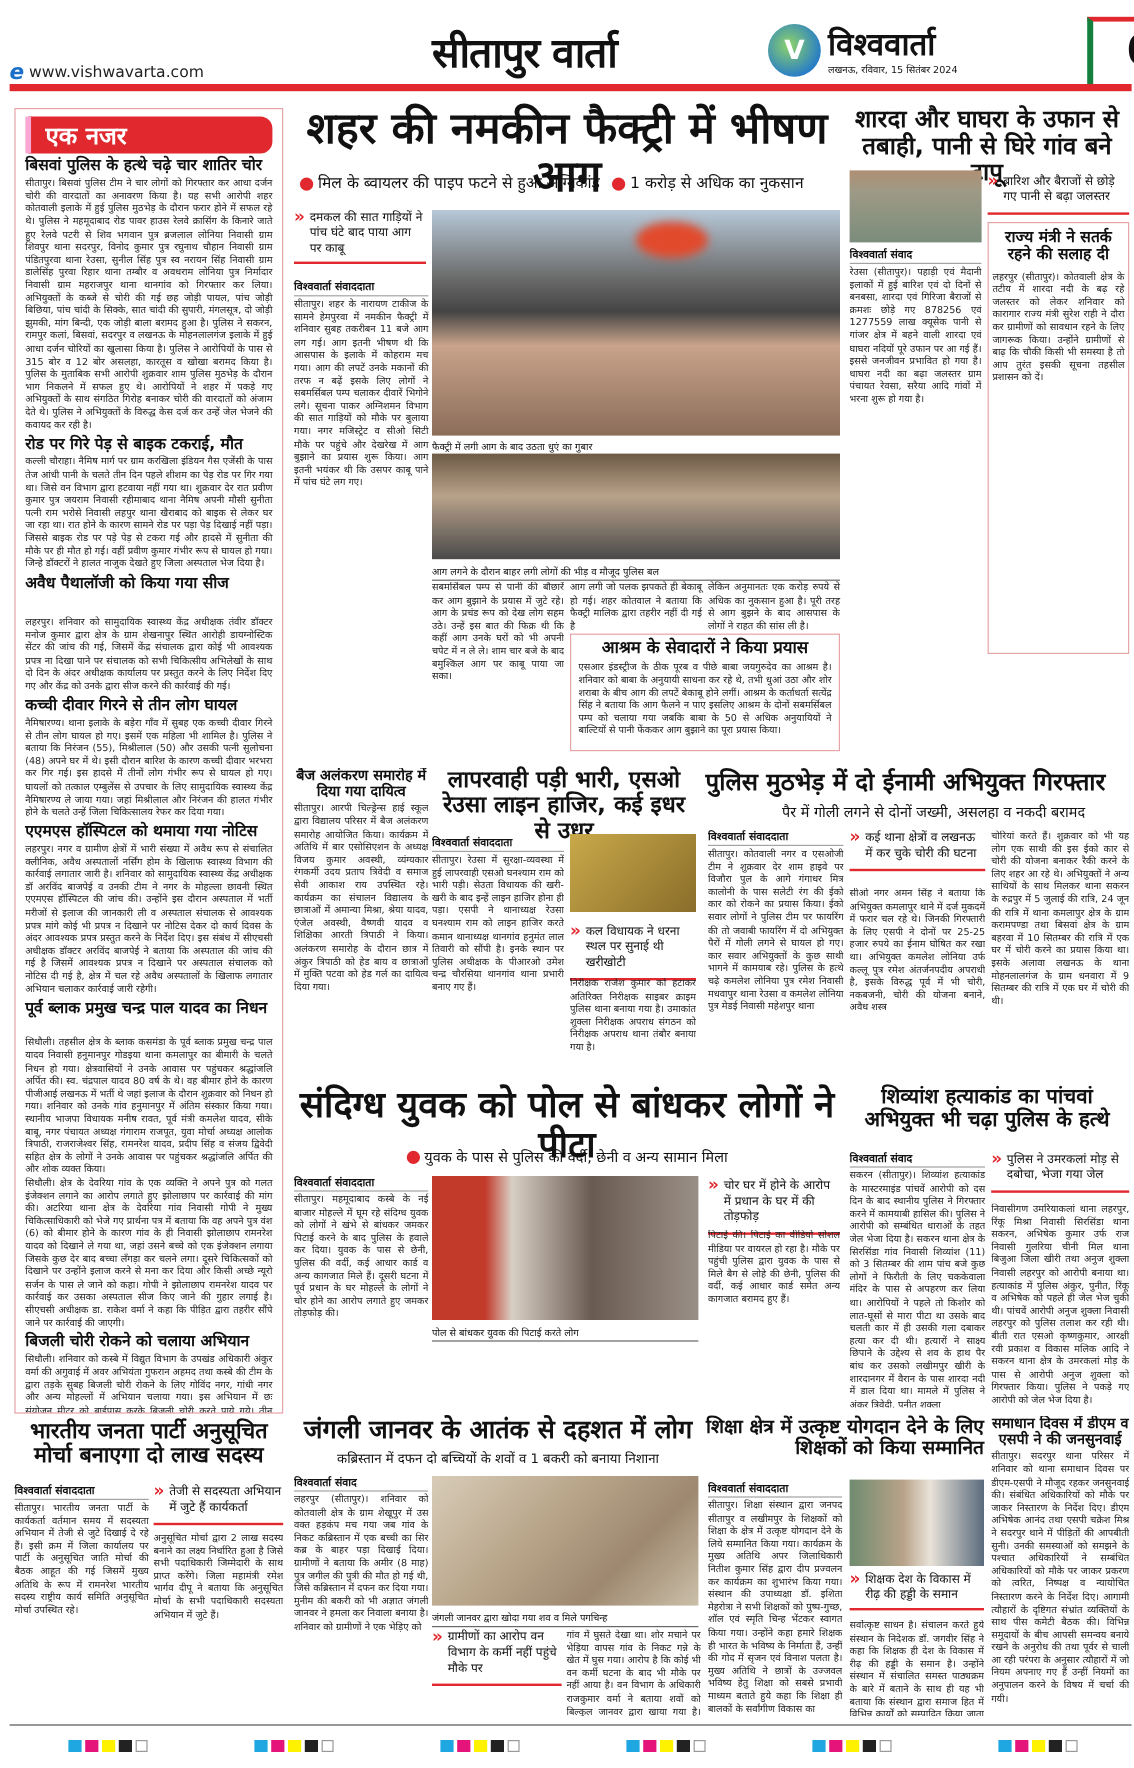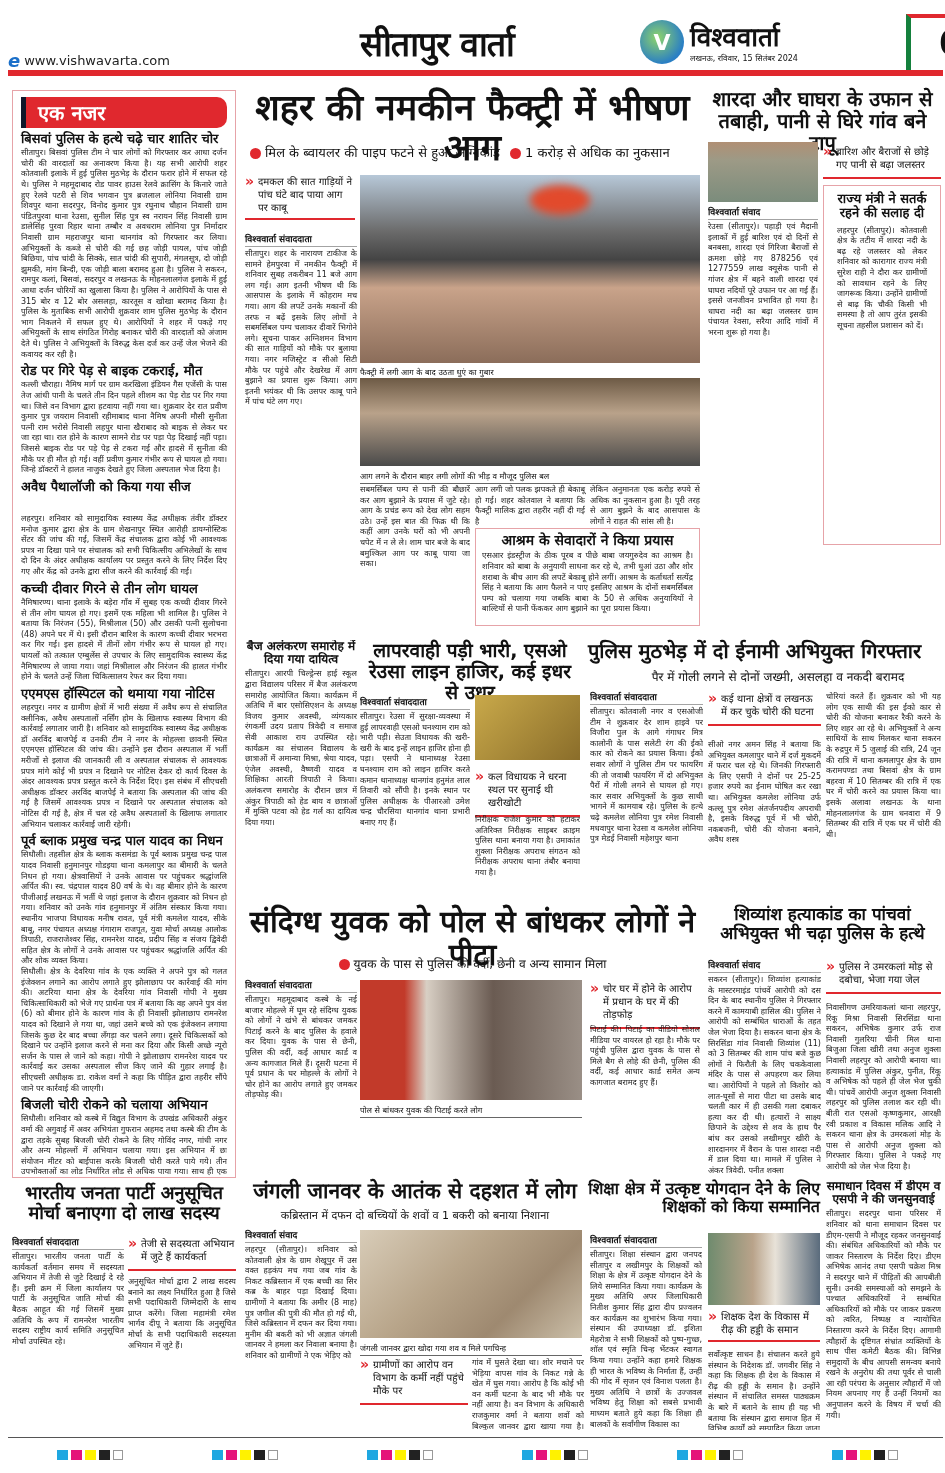--- a/index.html
+++ b/index.html
@@ -7,21 +7,21 @@
 .abs{position:absolute}
 .hdr-url{left:8px;top:50px;font-size:13px;color:#222;display:flex;align-items:center;gap:4px}
 .e-icon{color:#1a6fc9;font-weight:bold;font-size:18px;font-style:italic}
 .hdr-title{left:360px;top:20px;font-size:34px;font-weight:bold;letter-spacing:-1px}
 .logo{left:640px;top:20px;width:44px;height:44px;border-radius:50%;background:radial-gradient(circle at 40% 40%,#8fd46a,#2a7fc4 70%);display:flex;align-items:center;justify-content:center;color:#fff;font-weight:bold;font-size:22px}
 .brand{left:690px;top:18px;font-size:26px;font-weight:bold}
 .dateline{left:690px;top:52px;font-size:8px}
 .pageno{left:906px;top:14px;width:80px;height:56px;border-left:5px solid #15803d;border-top:4px solid #e0282e;border-right:4px solid #e0282e;font-size:36px;font-weight:bold;padding-left:28px;padding-top:4px}
 .redbar{left:8px;top:70px;width:935px;height:6px;background:#e0282e}
 .col-box{border:1.5px solid #e6a3a8;background:#fff}
-.ek{background:#e0282e;color:#fff;font-weight:bold;font-size:20px;padding:2px 12px;border-radius:0 10px 10px 0;border-left:5px solid #0f172a}
+.ek{background:#e0282e;color:#fff;font-weight:bold;font-size:20px;padding:2px 12px;border-radius:0 10px 10px 0;border-left:5px solid #f9a8d4}
 .h1{font-weight:bold;line-height:1.1}
 .body{font-size:8px;line-height:10.6px;text-align:justify;color:#222}
 .red-dot{display:inline-block;width:11px;height:11px;background:#e0282e;border-radius:50%;margin-right:4px;vertical-align:middle}
 .quote{font-size:10px;line-height:13px;display:flex;gap:4px}
 .quote .chev{color:#e0282e;font-weight:bold;font-size:14px}
 .redline{height:2px;background:#e0282e}
 .byline{font-size:9px;font-weight:bold;border-bottom:1px solid #a3a3a3;padding-bottom:1px;margin-bottom:2px}
 .photo{background:#888;overflow:hidden}
 .caption{font-size:8px;border-bottom:1px solid #666;padding:2px 0}
 .cmyk{display:flex;gap:3px;align-items:center}
@@ -61,21 +61,21 @@
       </div>
       <div>
         <div class="h1" style="font-size: 13px; margin: 4px 0px 2px;">कच्ची दीवार गिरने से तीन लोग घायल</div>
         <div class="body">नैमिषारण्य। थाना इलाके के बड़ेरा गाँव में सुबह एक कच्ची दीवार गिरने से तीन लोग घायल हो गए। इसमें एक महिला भी शामिल है। पुलिस ने बताया कि निरंजन (55), मिश्रीलाल (50) और उसकी पत्नी सुलोचना (48) अपने घर में थे। इसी दौरान बारिश के कारण कच्ची दीवार भरभरा कर गिर गई। इस हादसे में तीनों लोग गंभीर रूप से घायल हो गए। घायलों को तत्काल एम्बुलेंस से उपचार के लिए सामुदायिक स्वास्थ्य केंद्र नैमिषारण्य ले जाया गया। जहां मिश्रीलाल और निरंजन की हालत गंभीर होने के चलते उन्हें जिला चिकित्सालय रेफर कर दिया गया।</div>
       </div>
       <div>
         <div class="h1" style="font-size: 13px; margin: 4px 0px 2px;">एएमएस हॉस्पिटल को थमाया गया नोटिस</div>
         <div class="body">लहरपुर। नगर व ग्रामीण क्षेत्रों में भारी संख्या में अवैध रूप से संचालित क्लीनिक, अवैध अस्पतालों नर्सिंग होम के खिलाफ स्वास्थ्य विभाग की कार्रवाई लगातार जारी है। शनिवार को सामुदायिक स्वास्थ्य केंद्र अधीक्षक डॉ अरविंद बाजपेई व उनकी टीम ने नगर के मोहल्ला छावनी स्थित एएमएस हॉस्पिटल की जांच की। उन्होंने इस दौरान अस्पताल में भर्ती मरीजों से इलाज की जानकारी ली व अस्पताल संचालक से आवश्यक प्रपत्र मांगे कोई भी प्रपत्र न दिखाने पर नोटिस देकर दो कार्य दिवस के अंदर आवश्यक प्रपत्र प्रस्तुत करने के निर्देश दिए। इस संबंध में सीएचसी अधीक्षक डॉक्टर अरविंद बाजपेई ने बताया कि अस्पताल की जांच की गई है जिसमें आवश्यक प्रपत्र न दिखाने पर अस्पताल संचालक को नोटिस दी गई है, क्षेत्र में चल रहे अवैध अस्पतालों के खिलाफ लगातार अभियान चलाकर कार्रवाई जारी रहेगी।</div>
       </div>
       <div>
-        <div class="h1" style="font-size: 13px; margin: 4px 0px 2px;">पूर्व ब्लाक प्रमुख चन्द्र पाल यादव का निधन</div>
+        <div class="h1" style="font-size: 13px; margin: 4px 0px 16px;">पूर्व ब्लाक प्रमुख चन्द्र पाल यादव का निधन</div>
         <div class="body">सिधौली। तहसील क्षेत्र के ब्लाक कसमंडा के पूर्व ब्लाक प्रमुख चन्द्र पाल यादव निवासी हनुमानपुर गोडइया थाना कमलापुर का बीमारी के चलते निधन हो गया। क्षेत्रवासियों ने उनके आवास पर पहुंचकर श्रद्धांजलि अर्पित की। स्व. चंद्रपाल यादव 80 वर्ष के थे। वह बीमार होने के कारण पीजीआई लखनऊ में भर्ती थे जहां इलाज के दौरान शुक्रवार को निधन हो गया। शनिवार को उनके गांव हनुमानपुर में अंतिम संस्कार किया गया। स्थानीय भाजपा विधायक मनीष रावत, पूर्व मंत्री कमलेश यादव, सीके बाबू, नगर पंचायत अध्यक्ष गंगाराम राजपूत, युवा मोर्चा अध्यक्ष आलोक त्रिपाठी, राजराजेश्वर सिंह, रामनरेश यादव, प्रदीप सिंह व संजय द्विवेदी सहित क्षेत्र के लोगों ने उनके आवास पर पहुंचकर श्रद्धांजलि अर्पित की और शोक व्यक्त किया।</div>
       </div>
       <div>
         <div class="body">सिधौली। क्षेत्र के देवरिया गांव के एक व्यक्ति ने अपने पुत्र को गलत इंजेक्शन लगाने का आरोप लगाते हुए झोलाछाप पर कार्रवाई की मांग की। अटरिया थाना क्षेत्र के देवरिया गांव निवासी गोपी ने मुख्य चिकित्साधिकारी को भेजे गए प्रार्थना पत्र में बताया कि वह अपने पुत्र वंश (6) को बीमार होने के कारण गांव के ही निवासी झोलाछाप रामनरेश यादव को दिखाने ले गया था, जहां उसने बच्चे को एक इंजेक्शन लगाया जिसके कुछ देर बाद बच्चा लँगड़ा कर चलने लगा। दूसरे चिकित्सकों को दिखाने पर उन्होंने इलाज करने से मना कर दिया और किसी अच्छे न्यूरो सर्जन के पास ले जाने को कहा। गोपी ने झोलाछाप रामनरेश यादव पर कार्रवाई कर उसका अस्पताल सीज किए जाने की गुहार लगाई है। सीएचसी अधीक्षक डा. राकेश वर्मा ने कहा कि पीड़ित द्वारा तहरीर सौंपे जाने पर कार्रवाई की जाएगी।</div>
       </div>
       <div>
         <div class="h1" style="font-size: 13px; margin: 4px 0px 2px;">बिजली चोरी रोकने को चलाया अभियान</div>
         <div class="body">सिधौली। शनिवार को कस्बे में विद्युत विभाग के उपखंड अधिकारी अंकुर वर्मा की अगुवाई में अवर अभियंता गुफरान अहमद तथा कस्बे की टीम के द्वारा तड़के सुबह बिजली चोरी रोकने के लिए गोविंद नगर, गांधी नगर और अन्य मोहल्लों में अभियान चलाया गया। इस अभियान में छः संयोजन मीटर को बाईपास करके बिजली चोरी करते पाये गये। तीन उपभोक्ताओं का लोड निर्धारित लोड से अधिक पाया गया। साथ ही एक उपभोक्ता के अधिक बकाया राशि पर परिसर से मीटर उतारा गया। इस अभियान में कुछ घरों में मीटर बाईपास करने के लिए दीवार के अंदर पाइप डालकर कटिया बनाकर फ्यूज के माध्यम से चोरी की जा रही थी जिसे विद्युत विभाग की टीम द्वारा तत्परता से खोज कर चोरी पकड़ी गई। सभी संबंधित मामलों में विभागीय कार्यवाही की जा रही है।</div>
       </div>
     </div>
@@ -117,21 +117,21 @@
   <div class="quote">
       <span class="chev">»</span>
       <span>बारिश और बैराजों से छोड़े गए पानी से बढ़ा जलस्तर</span>
     </div>
   <div class="redline" style="margin-top:6px"></div>
 </div>
 <div class="abs" style="left:708px;top:205px;width:110px;height:430px;overflow:hidden">
   <div class="byline">विश्ववार्ता संवाद</div>
   <div class="body">रेउसा (सीतापुर)। पहाड़ी एवं मैदानी इलाकों में हुई बारिश एवं दो दिनों से बनबसा, शारदा एवं गिरिजा बैराजों से क्रमशः छोड़े गए 878256 एवं 1277559 लाख क्यूसेक पानी से गांजर क्षेत्र में बहने वाली शारदा एवं घाघरा नदियों पूरे उफान पर आ गई हैं। इससे जनजीवन प्रभावित हो गया है। धाघरा नदी का बढ़ा जलस्तर ग्राम पंचायत रेवसा, सरैया आदि गांवों में भरना शुरू हो गया है।</div>
 </div>
-<div class="abs col-box" style="left:823px;top:185px;width:118px;height:360px;padding:6px 13px;overflow:hidden">
+<div class="abs col-box" style="left:823px;top:185px;width:118px;height:360px;padding:6px 3px;overflow:hidden">
   <div class="h1" style="font-size:13px;text-align:center;margin-bottom:5px">राज्य मंत्री ने सतर्क रहने की सलाह दी</div>
   <div class="body">लहरपुर (सीतापुर)। कोतवाली क्षेत्र के तटीय में शारदा नदी के बढ़ रहे जलस्तर को लेकर शनिवार को कारागार राज्य मंत्री सुरेश राही ने दौरा कर ग्रामीणों को सावधान रहने के लिए जागरूक किया। उन्होंने ग्रामीणों से बाढ़ कि चौकी किसी भी समस्या है तो आप तुरंत इसकी सूचना तहसील प्रशासन को दें।</div>
 </div>
 
 <div class="abs" style="left:245px;top:640px;width:112px;height:255px;overflow:hidden">
   <div class="h1" style="font-size:12px;text-align:center;margin-bottom:3px">बैज अलंकरण समारोह में दिया गया दायित्व</div>
   <div class="body">सीतापुर। आरपी चिल्ड्रेन्स हाई स्कूल द्वारा विद्यालय परिसर में बैज अलंकरण समारोह आयोजित किया। कार्यक्रम में अतिथि में बार एसोसिएशन के अध्यक्ष विजय कुमार अवस्थी, व्यंग्यकार रंगकर्मी उदय प्रताप त्रिवेदी व समाज सेवी आकाश राय उपस्थित रहे। कार्यक्रम का संचालन विद्यालय के छात्राओं में अमान्या मिश्रा, श्रेया यादव, एंजेल अवस्थी, वैष्णवी यादव व शिक्षिका आरती त्रिपाठी ने किया। अलंकरण समारोह के दौरान छात्र में अंकुर त्रिपाठी को हेड बाय व छात्राओं में मुक्ति पटवा को हेड गर्ल का दायित्व दिया गया।</div>
 </div>
 
 <div class="abs h1" style="left:360px;top:640px;width:220px;font-size:19px;text-align:center">लापरवाही पड़ी भारी, एसओ रेउसा लाइन हाजिर, कई इधर से उधर</div>

